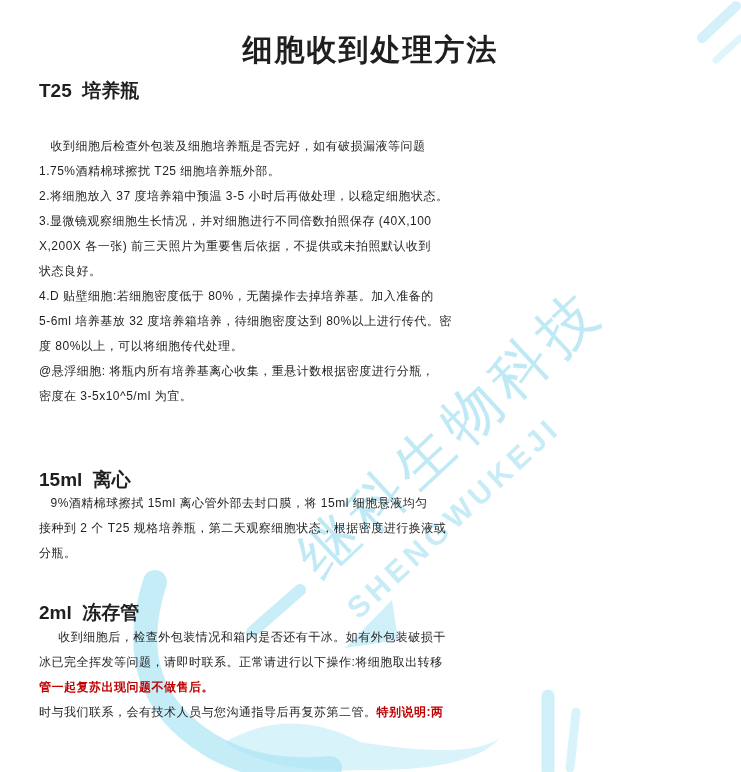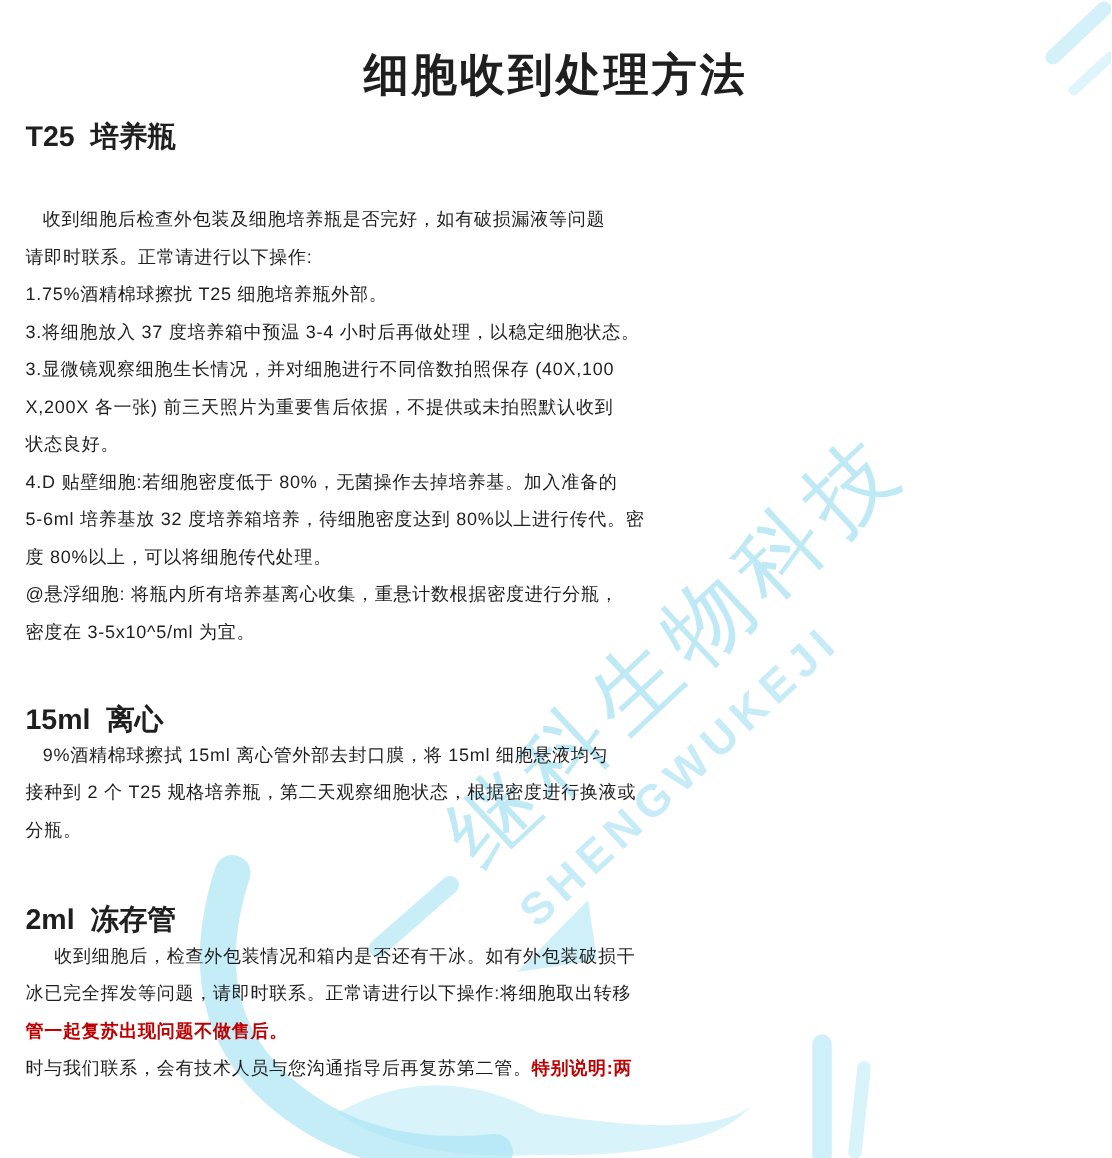--- a/index.html
+++ b/index.html
@@ -34,21 +34,21 @@
     font-weight:700;
   }
   
   .txt-layer{position:absolute;inset:0;z-index:1;}
   .doc-title{
     position:absolute;top:30px;left:0;right:0;
     text-align:center;
     font-size:30px;font-weight:700;letter-spacing:2px;
     font-family:"Liberation Serif","DejaVu Serif",serif;
   }
-  .section{position:absolute;left:17px;right:10px;}
+  .section{position:absolute;left:39px;right:10px;}
   .sec-heading{
     font-size:19px;font-weight:700;white-space:pre;
   }
   .sec-lines{position:absolute;left:0;right:0;}
   .line{
     font-size:12px;line-height:25px;height:25px;
     white-space:pre;letter-spacing:0.5px;
   }
   .red{color:var(--red);font-weight:700;}
   #sec0{top:78px;}  #sec0 .sec-lines{top:56px;}
@@ -81,23 +81,22 @@
   </div>
 
   <div class="txt-layer">
 
     <div class="doc-title">细胞收到处理方法</div>
 
     <div class="section" id="sec0">
       <div class="sec-heading">T25  培养瓶</div>
       <div class="sec-lines">
           <div class="line"><span>   收到细胞后检查外包装及细胞培养瓶是否完好，如有破损漏液等问题</span></div>
-          <div class="line"><span>请即时联系。正常请进行以下操作:</span></div>
           <div class="line"><span>1.75%酒精棉球擦扰 T25 细胞培养瓶外部。</span></div>
-          <div class="line"><span>3.将细胞放入 37 度培养箱中预温 3-4 小时后再做处理，以稳定细胞状态。</span></div>
+          <div class="line"><span>2.将细胞放入 37 度培养箱中预温 3-5 小时后再做处理，以稳定细胞状态。</span></div>
           <div class="line"><span>3.显微镜观察细胞生长情况，并对细胞进行不同倍数拍照保存 (40X,100</span></div>
           <div class="line"><span>X,200X 各一张) 前三天照片为重要售后依据，不提供或未拍照默认收到</span></div>
           <div class="line"><span>状态良好。</span></div>
           <div class="line"><span>4.D 贴壁细胞:若细胞密度低于 80%，无菌操作去掉培养基。加入准备的</span></div>
           <div class="line"><span>5-6ml 培养基放 32 度培养箱培养，待细胞密度达到 80%以上进行传代。密</span></div>
           <div class="line"><span>度 80%以上，可以将细胞传代处理。</span></div>
           <div class="line"><span>@悬浮细胞: 将瓶内所有培养基离心收集，重悬计数根据密度进行分瓶，</span></div>
           <div class="line"><span>密度在 3-5x10^5/ml 为宜。</span></div>
         </div>
     </div>

